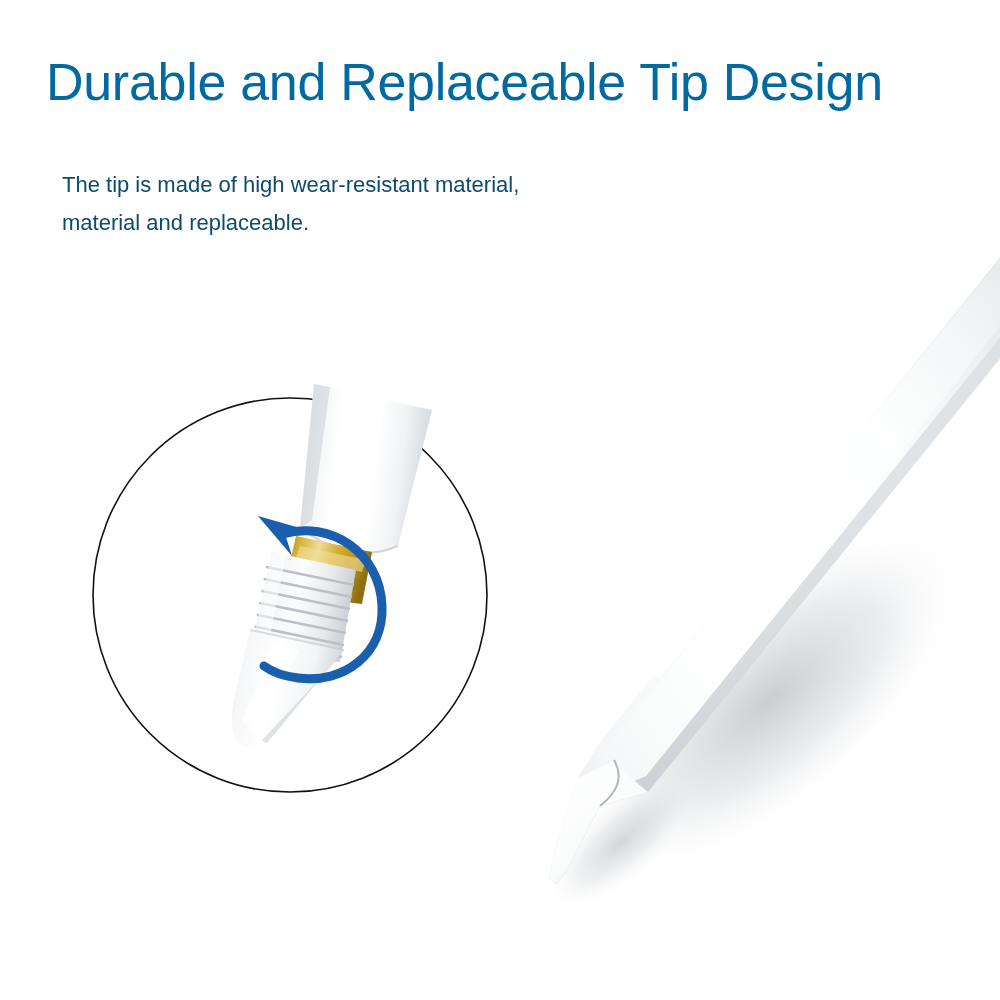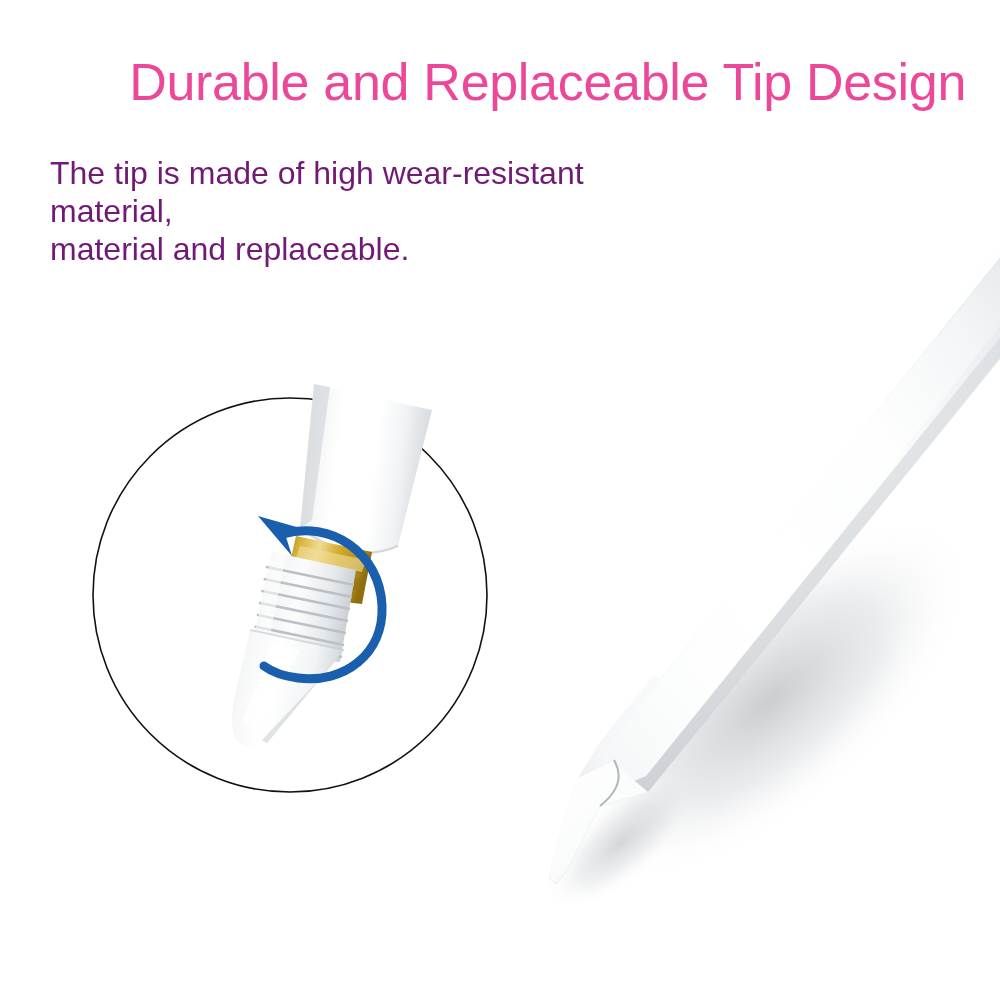--- a/index.html
+++ b/index.html
@@ -24,33 +24,32 @@
     position: absolute;
     left: 46px;
     top: 52px;
     width: 920px;
   }
   #page-title {
     font-size: 52px;
     font-weight: 400;
     line-height: 60px;
     letter-spacing: -0.3px;
-    color: #ec4899;
+    color: #0369a1;
     margin: 0;
     white-space: nowrap;
-    text-align: right;
   }
   #page-subtitle {
-    margin: 0;
+    margin: 12px;
     padding-top: 42px;
     padding-left: 4px;
-    font-size: 32px;
+    font-size: 22px;
     font-weight: 400;
     line-height: 38px;
-    color: #701a75;
+    color: #0c4a6e;
     max-width: 640px;
   }
   .art-layer {
     position: absolute;
     left: 0;
     top: 0;
     width: 1000px;
     height: 1000px;
     pointer-events: none;
   }

